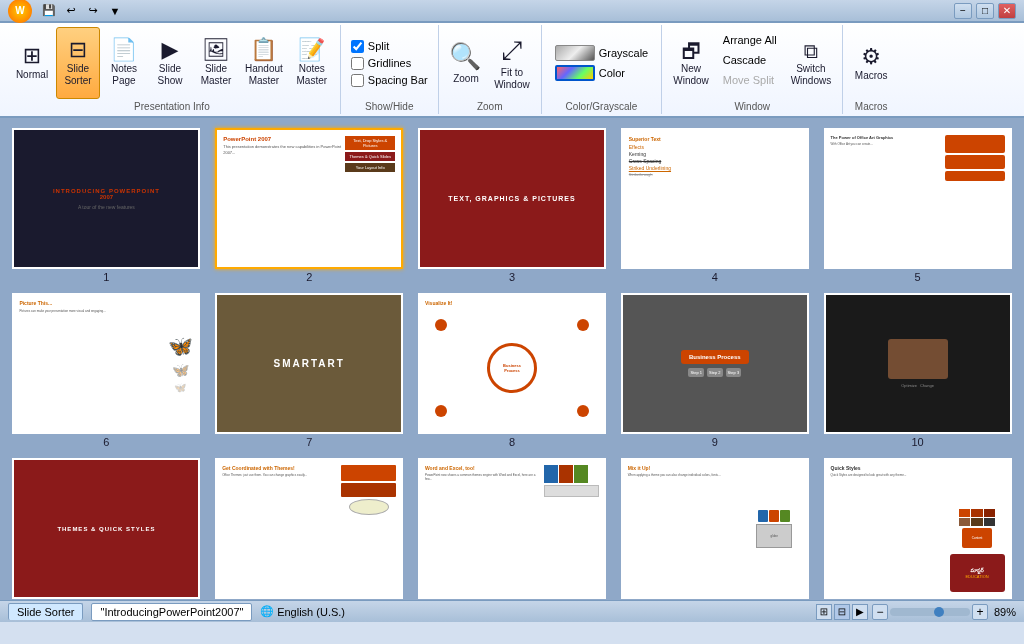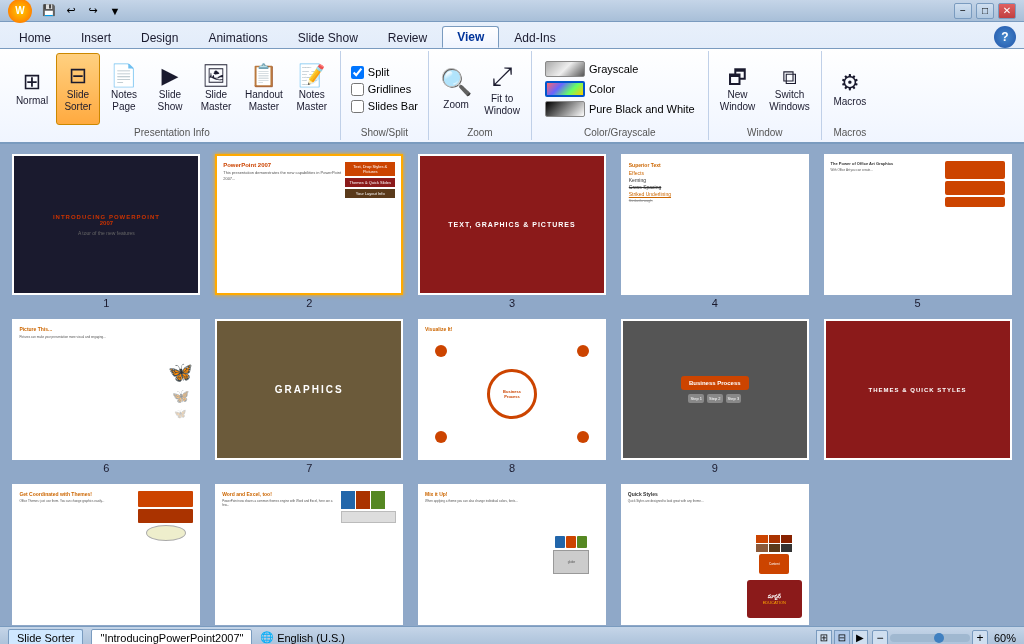--- a/index.html
+++ b/index.html
@@ -315,33 +315,20 @@
     <div class="qa-btn">▼</div>
   </div>
   <div class="title-bar-right">
     <div class="win-btn">−</div>
     <div class="win-btn">□</div>
     <div class="win-btn" style="background: linear-gradient(to bottom, #e06060, #c04040); color: white;">✕</div>
   </div>
 </div>
 
 <div class="ribbon">
-  <div class="ribbon-tabs">
-    <div class="ribbon-tab">Home</div>
-    <div class="ribbon-tab">Insert</div>
-    <div class="ribbon-tab">Design</div>
-    <div class="ribbon-tab">Animations</div>
-    <div class="ribbon-tab">Slide Show</div>
-    <div class="ribbon-tab">Review</div>
-    <div class="ribbon-tab active">View</div>
-    <div class="ribbon-tab">Add-Ins</div>
-    <div style="margin-left: auto; display: flex; align-items: center; padding-right: 4px;">
-      <div style="width: 22px; height: 22px; background: radial-gradient(circle, #4488cc, #2255aa); border-radius: 50%; display: flex; align-items: center; justify-content: center; color: white; font-size: 12px; font-weight: bold;">?</div>
-    </div>
-  </div>
 
   <div class="ribbon-content">
 
     <div class="ribbon-group">
       <div class="ribbon-buttons">
         <div class="ribbon-btn">
           <div class="ribbon-btn-icon">⊞</div>
           <span>Normal</span>
         </div>
         <div class="ribbon-btn active">
@@ -377,24 +364,24 @@
         <label class="ribbon-checkbox-item">
           <input type="checkbox" checked="" style="">
           <span>Split</span>
         </label>
         <label class="ribbon-checkbox-item">
           <input type="checkbox" style="">
           <span>Gridlines</span>
         </label>
         <label class="ribbon-checkbox-item">
           <input type="checkbox" style="">
-          <span>Slides Bar</span>
+          <span>Spacing Bar</span>
         </label>
       </div>
-      <div class="ribbon-group-label">Show/Split</div>
+      <div class="ribbon-group-label">Show/Hide</div>
     </div>
 
     <div class="ribbon-group">
       <div class="ribbon-zoom-btns">
         <div class="ribbon-btn-small">
           <div style="font-size: 26px;">🔍</div>
           <span>Zoom</span>
         </div>
         <div class="ribbon-btn-small">
           <div style="font-size: 26px;">⤢</div>
@@ -407,33 +394,40 @@
     <div class="ribbon-group">
       <div class="color-group">
         <div class="color-item">
           <div class="color-swatch" style="background: linear-gradient(135deg, #aaa, #eee, #555);"></div>
           <span>Grayscale</span>
         </div>
         <div class="color-item selected">
           <div class="color-swatch" style="background: linear-gradient(135deg, #ff6666, #6666ff, #66ff66, #ffcc00);"></div>
           <span>Color</span>
         </div>
-        <div class="color-item">
-          <div class="color-swatch" style="background: linear-gradient(135deg, black, white);"></div>
-          <span>Pure Black and White</span>
-        </div>
       </div>
       <div class="ribbon-group-label">Color/Grayscale</div>
     </div>
 
     <div class="ribbon-group">
       <div style="display: flex; gap: 4px; height: 72px; align-items: stretch;">
         <div class="ribbon-btn-small">
           <div style="font-size: 20px;">🗗</div>
           <span>New<br>Window</span>
+        </div>
+        <div style="display: flex; flex-direction: column; justify-content: flex-start; gap: 2px; padding-top: 4px;">
+          <div class="ribbon-btn-row">
+            <span>Arrange All</span>
+          </div>
+          <div class="ribbon-btn-row">
+            <span>Cascade</span>
+          </div>
+          <div class="ribbon-btn-row" style="color: #aaa;">
+            <span>Move Split</span>
+          </div>
         </div>
         <div class="ribbon-btn-small">
           <div style="font-size: 20px;">⧉</div>
           <span>Switch<br>Windows</span>
         </div>
       </div>
       <div class="ribbon-group-label">Window</div>
     </div>
 
     <div class="ribbon-group">
@@ -532,21 +526,21 @@
               <div style="font-size:10px;opacity:0.3;">🦋</div>
             </div>
           </div>
         </div>
         <span class="slide-num">6</span>
       </div>
 
       <div class="slide-thumb">
         <div class="slide-thumb-inner">
           <div style="width:100%;height:100%;background:#6b5a3a;display:flex;align-items:center;justify-content:center;">
-            <div style="color:white;font-size:10px;font-weight:bold;letter-spacing:2px;">GRAPHICS</div>
+            <div style="color:white;font-size:10px;font-weight:bold;letter-spacing:2px;">SMARTART</div>
           </div>
         </div>
         <span class="slide-num">7</span>
       </div>
 
       <div class="slide-thumb">
         <div class="slide-thumb-inner">
           <div style="width:100%;height:100%;background:white;padding:5px;display:flex;flex-direction:column;">
             <div style="font-size:5px;color:#cc6600;font-weight:bold;margin-bottom:3px;">Visualize It!</div>
             <div style="flex:1;display:flex;align-items:center;justify-content:center;position:relative;">
@@ -573,20 +567,34 @@
             <div style="display:flex;gap:3px;">
               <div style="background:#888;color:white;font-size:4px;padding:2px;border-radius:2px;">Step 1</div>
               <div style="background:#888;color:white;font-size:4px;padding:2px;border-radius:2px;">Step 2</div>
               <div style="background:#888;color:white;font-size:4px;padding:2px;border-radius:2px;">Step 3</div>
             </div>
           </div>
         </div>
         <span class="slide-num">9</span>
       </div>
 
+      <div class="slide-thumb">
+        <div class="slide-thumb-inner">
+          <div style="width:100%;height:100%;background:#1a1a1a;padding:5px;display:flex;align-items:center;justify-content:center;">
+            <div style="display:flex;flex-direction:column;gap:4px;align-items:center;">
+              <div style="width:60px;height:40px;background:#8b5a3a;border-radius:3px;opacity:0.8;"></div>
+              <div style="display:flex;gap:3px;">
+                <div style="color:#888;font-size:4px;">Optimize</div>
+                <div style="color:#888;font-size:4px;">Change</div>
+              </div>
+            </div>
+          </div>
+        </div>
+        <span class="slide-num">10</span>
+      </div>
 
       <div class="slide-thumb">
         <div class="slide-thumb-inner">
           <div style="width:100%;height:100%;background:#8b1a1a;display:flex;align-items:center;justify-content:center;">
             <div style="color:white;font-size:6px;font-weight:bold;text-align:center;letter-spacing:1px;">THEMES &amp; QUICK STYLES</div>
           </div>
         </div>
 
       </div>
 
@@ -700,16 +708,16 @@
       <div style="width:16px;height:16px;border:1px solid #7a9bbf;background:#d0dff0;display:flex;align-items:center;justify-content:center;font-size:10px;cursor:pointer;">⊞</div>
       <div style="width:16px;height:16px;border:1px solid #7a9bbf;background:#b0c8e8;display:flex;align-items:center;justify-content:center;font-size:10px;cursor:pointer;">⊟</div>
       <div style="width:16px;height:16px;border:1px solid #7a9bbf;background:#d0dff0;display:flex;align-items:center;justify-content:center;font-size:10px;cursor:pointer;">▶</div>
     </div>
     <div class="zoom-control">
       <div class="zoom-btn">−</div>
       <div class="zoom-slider">
         <div class="zoom-slider-thumb"></div>
       </div>
       <div class="zoom-btn">+</div>
-      <span style="margin-left:4px;">60%</span>
+      <span style="margin-left:4px;">89%</span>
     </div>
   </div>
 </div>
 
 </body></html>

